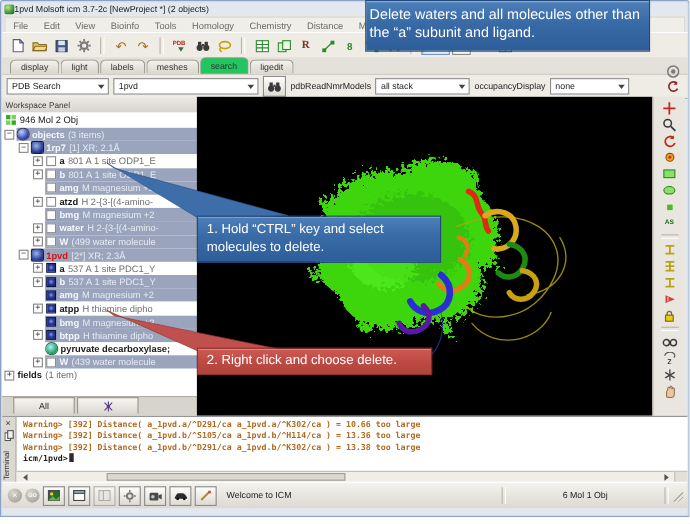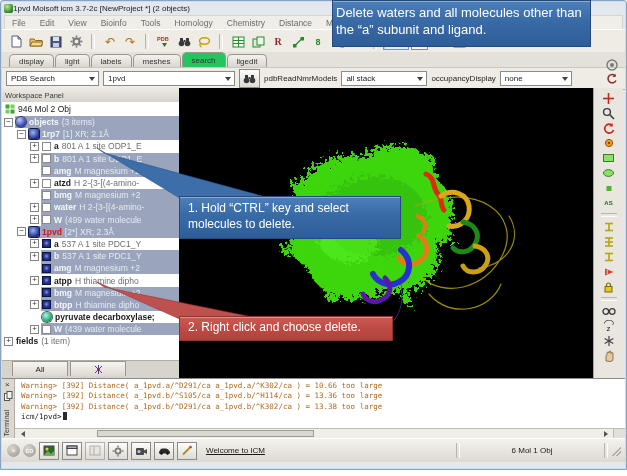--- a/index.html
+++ b/index.html
@@ -74,40 +74,40 @@
   .rtools{position:absolute;left:593px;top:88px;width:30px;height:290px;background:#e9e6df;border-left:1px solid #aaa7a0;
           box-sizing:border-box;display:flex;flex-direction:column;align-items:center;padding-top:3px;gap:1px;}
   .ricon{width:16px;height:14px;display:flex;align-items:center;justify-content:center;flex:none;}
   .rdiv{width:16px;height:2px;border-top:1px solid #b8b5ac;border-bottom:1px solid #fdfdfb;margin:2px 0;flex:none;}
   .aslbl{font-size:6px;font-weight:bold;color:#1a6a1a;}
   
   .terminal{position:absolute;left:2px;top:378px;right:2px;height:60px;background:#fff;border-top:1px solid #8a8a8a;box-sizing:border-box;}
   .tstrip{position:absolute;left:0;top:0;bottom:0;width:13px;background:#dbd8d1;border-right:1px solid #b0ada4;box-sizing:border-box;}
   .tstrip .vlabel{position:absolute;bottom:2px;left:1px;writing-mode:vertical-rl;transform:rotate(180deg);font-size:7px;color:#333;}
   .tbody{position:absolute;left:15px;right:0;top:0;bottom:10px;font-family:"DejaVu Sans Mono",monospace;font-size:7.5px;
-         line-height:10.3px;padding:2px 0 0 4px;overflow:hidden;}
+         line-height:10.3px;padding:2px 0 0 4px;overflow:hidden;font-weight:bold;}
   .tline{white-space:nowrap;color:#b06a20;}
   .tline.promptline{color:#1a1a1a;}
   .cursor{display:inline-block;width:4.5px;height:8px;background:#2a2a2a;vertical-align:-1px;margin-left:1px;}
   .hscroll{position:absolute;left:13px;right:0;bottom:0;height:10px;background:#f0eee7;border-top:1px solid #c0bdb4;box-sizing:border-box;}
   .hthumb{position:absolute;left:82px;width:215px;top:1px;bottom:1px;background:#dbd8d1;border:1px solid #a09d94;}
   .harr{position:absolute;top:2px;width:0;height:0;border:3px solid transparent;}
   .harr.l{left:3px;border-right:4px solid #555;}
   .harr.r{right:14px;border-left:4px solid #555;}
   .hcorner{position:absolute;right:0;top:0;bottom:0;width:11px;background:#e3e0d9;border-left:1px solid #c0bdb4;}
   
   .statusbar{position:absolute;left:2px;top:438px;right:2px;height:24px;background:linear-gradient(#f4f2ec,#dcd9d2);
              border-top:1px solid #fff;display:flex;align-items:center;gap:3px;padding:0 4px 0 5px;font-size:8px;color:#1a1a1a;box-sizing:border-box;}
   .round{width:13px;height:13px;border-radius:50%;background:radial-gradient(circle at 35% 30%,#d8d5ce,#9a978e);
          display:flex;align-items:center;justify-content:center;color:#fff;flex:none;}
   .round .x{font-size:8px;line-height:8px;}
   .round .go{font-size:5px;font-weight:bold;}
   .sbtn{width:18px;height:16px;border:1px solid #8a8a8a;background:linear-gradient(#fdfdfb,#dedbd4);
         display:flex;align-items:center;justify-content:center;flex:none;}
-  .sb-msg{margin-left:6px;text-decoration:underline;}
+  .sb-msg{margin-left:6px;}
   .sb-grow{flex:1;}
   .sbsep{width:2px;height:15px;border-left:1px solid #b8b5ac;border-right:1px solid #fdfdfb;flex:none;}
   .sb-right{width:138px;text-align:center;flex:none;}
   .grip{width:10px;height:10px;flex:none;background:
         linear-gradient(135deg,transparent 0 55%,#b0ada4 55% 62%,transparent 62% 75%,#b0ada4 75% 82%,transparent 82%);}
   
   #wedges{position:absolute;left:0;top:0;width:627px;height:476px;z-index:50;pointer-events:none;}
   .callout{position:absolute;color:#fff;z-index:51;
            background:linear-gradient(180deg,#4d80ba 0%,#386aa6 45%,#2e5e99 100%);
            border:1px solid #24497c;box-shadow:inset 0 1px 0 rgba(255,255,255,.35);box-sizing:border-box;}

